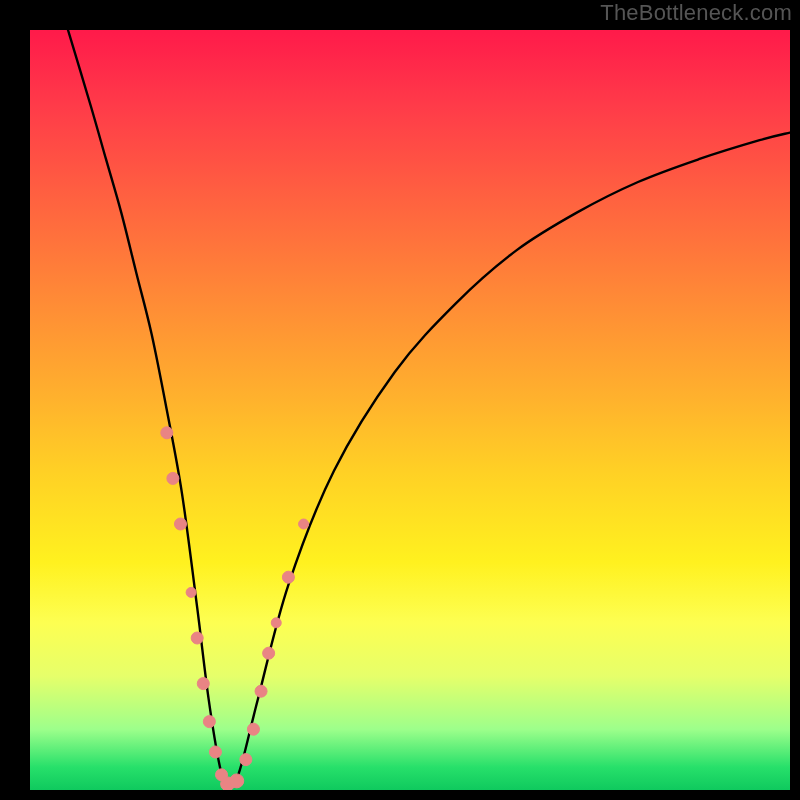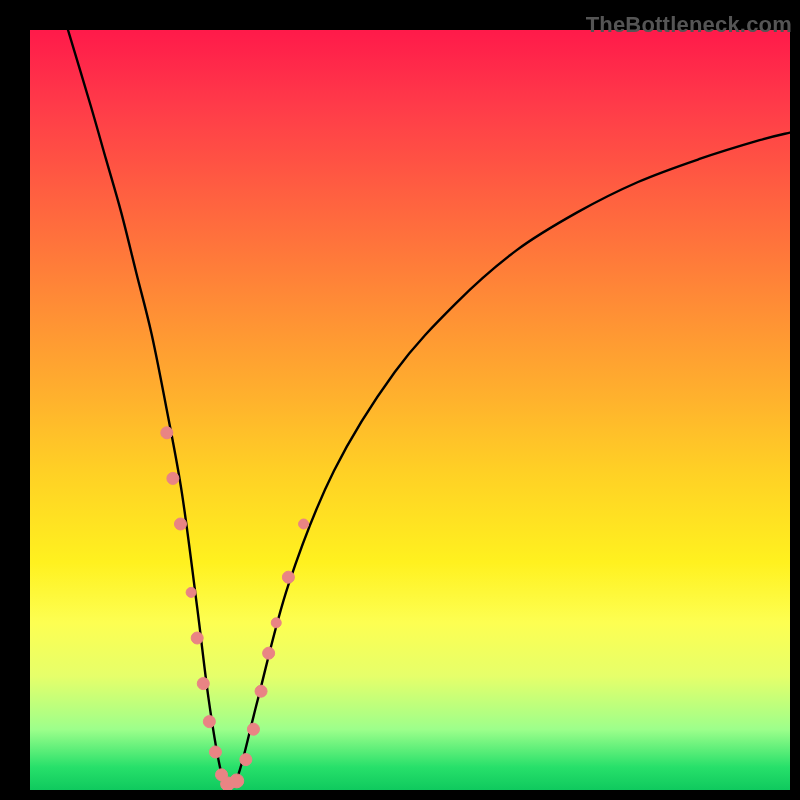--- a/index.html
+++ b/index.html
@@ -34,25 +34,25 @@
       #fff11f 70%,
       #fdff52 78%,
       #e6ff6a 85%,
       #9dff8b 92%,
       #27e06a 97%,
       #0fc95e 100%
     );
   }
   .watermark {
     position: absolute;
-    top: 12px;
+    top: 0;
     right: 8px;
     color: #555;
     font-size: 22px;
-    font-weight: 700;
+    font-weight: 400;
     letter-spacing: 0.2px;
     user-select: none;
   }
   svg.curve {
     position: absolute;
     left: 0;
     top: 0;
     width: 760px;
     height: 760px;
   }

